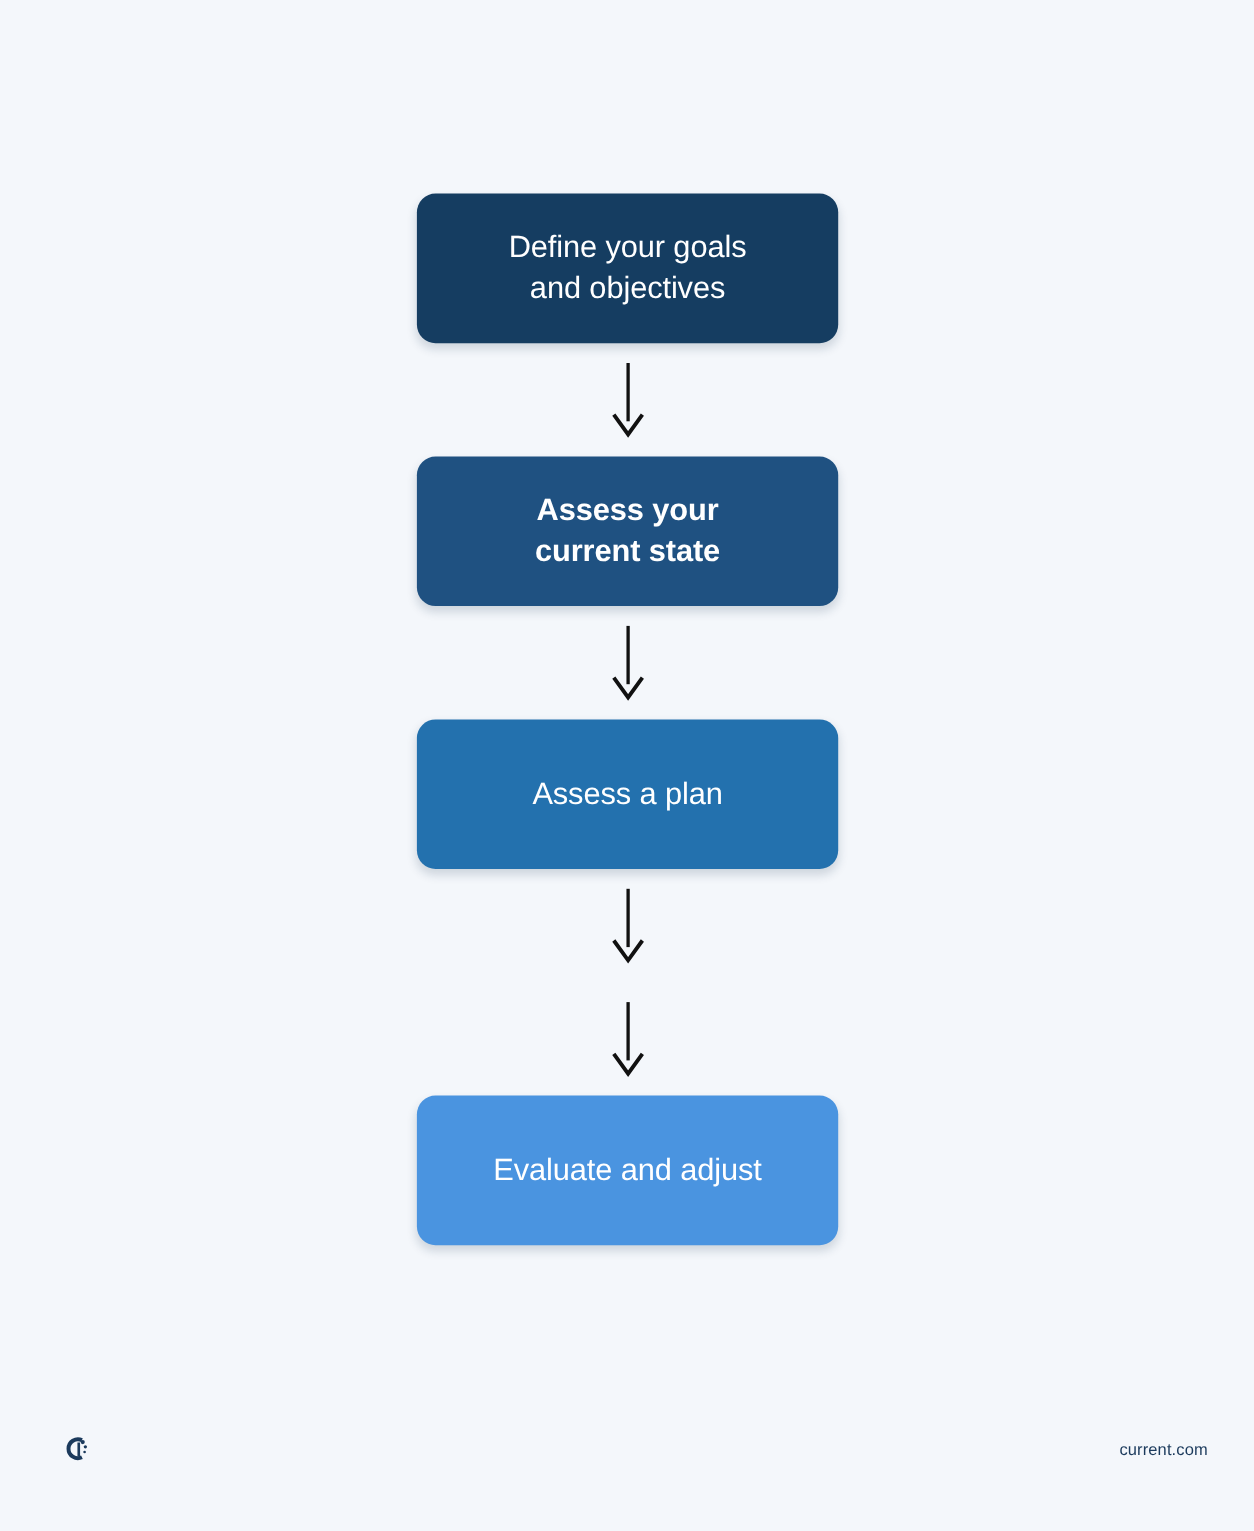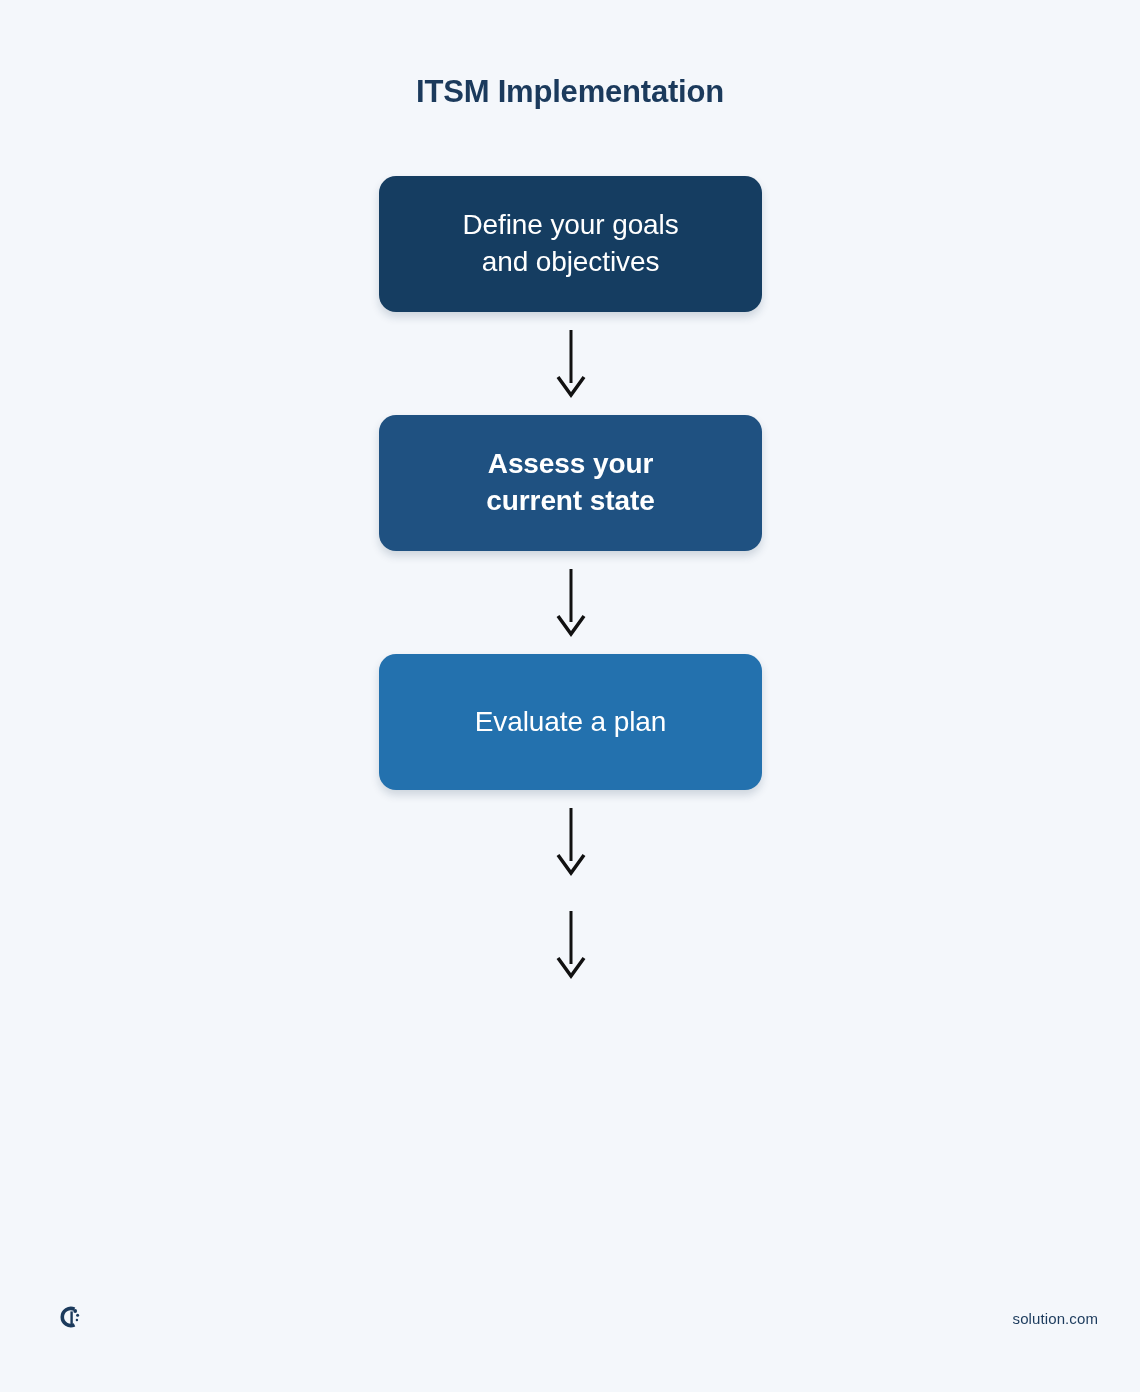--- a/index.html
+++ b/index.html
@@ -94,21 +94,20 @@
     font-size: 15px;
     color: #1b3a5c;
     letter-spacing: 0.1px;
   }
 </style>
 </head>
 <body>
 
 <div class="page">
 
-  <div class="title">ITSM Implementation</div>
 
   <div class="flow">
 
     <div class="node" style="background:#153d61;">
       <span class="node-text">Define your goals
 and objectives</span>
     </div>
 
     <div class="connector">
       <svg class="arrow-svg" width="34" height="70" viewBox="0 0 34 70">
@@ -123,46 +122,49 @@
     </div>
 
     <div class="connector">
       <svg class="arrow-svg" width="34" height="70" viewBox="0 0 34 70">
         <line x1="17" y1="1" x2="17" y2="54" stroke="#111111" stroke-width="3"></line>
         <path d="M 4 48 L 17 66 L 30 48" fill="none" stroke="#111111" stroke-width="3.5" stroke-linecap="butt" stroke-linejoin="miter"></path>
       </svg>
     </div>
 
     <div class="node" style="background:#2371ae;">
-      <span class="node-text">Evaluate a plan</span>
+      <span class="node-text">Assess a plan</span>
     </div>
 
     <div class="connector">
       <svg class="arrow-svg" width="34" height="70" viewBox="0 0 34 70">
         <line x1="17" y1="1" x2="17" y2="54" stroke="#111111" stroke-width="3"></line>
         <path d="M 4 48 L 17 66 L 30 48" fill="none" stroke="#111111" stroke-width="3.5" stroke-linecap="butt" stroke-linejoin="miter"></path>
       </svg>
     </div>
 
 
     <div class="connector">
       <svg class="arrow-svg" width="34" height="70" viewBox="0 0 34 70">
         <line x1="17" y1="1" x2="17" y2="54" stroke="#111111" stroke-width="3"></line>
         <path d="M 4 48 L 17 66 L 30 48" fill="none" stroke="#111111" stroke-width="3.5" stroke-linecap="butt" stroke-linejoin="miter"></path>
       </svg>
     </div>
 
+    <div class="node" style="background:#4a94e0;">
+      <span class="node-text">Evaluate and adjust</span>
+    </div>
 
   </div>
 
   <div class="footer-logo">
     <svg width="30" height="30" viewBox="0 0 30 30">
       <path d="M 19.5 7.2 A 8.6 8.6 0 1 0 19.5 22.8" fill="none" stroke="#1b3a5c" stroke-width="3.6" stroke-linecap="butt"></path>
       <line x1="16.6" y1="9.4" x2="16.6" y2="22.2" stroke="#1b3a5c" stroke-width="2.4"></line>
       <circle cx="20.2" cy="9.0" r="1.9" fill="#1b3a5c"></circle>
       <circle cx="22.6" cy="13.3" r="1.5" fill="#1b3a5c"></circle>
       <circle cx="21.9" cy="18.0" r="1.2" fill="#1b3a5c"></circle>
     </svg>
   </div>
 
-  <div class="footer-site">solution.com</div>
+  <div class="footer-site">current.com</div>
 
 </div>
 
 </body></html>

